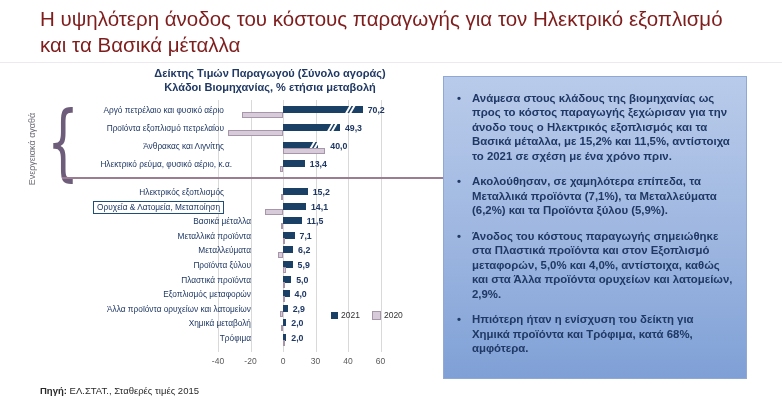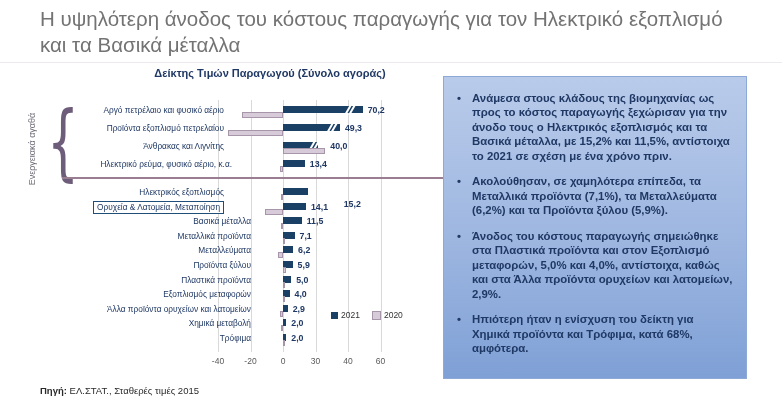--- a/index.html
+++ b/index.html
@@ -1,21 +1,21 @@
 <!DOCTYPE html>
 <html><head>
 <meta charset="utf-8">
 <style>
   html,body{margin:0;padding:0;background:#fff;}
   body{width:782px;height:406px;position:relative;overflow:hidden;
        font-family:"Liberation Sans", sans-serif;-webkit-font-smoothing:antialiased;}
   #stage{position:absolute;inset:0;background:#fff;}
 
   .slide-title{position:absolute;left:40px;top:6px;width:700px;
-    font-size:20.5px;line-height:1.28;color:#737373;font-weight:normal;}
+    font-size:20.5px;line-height:1.28;color:#7f1d1d;font-weight:normal;}
   .title-rule{position:absolute;left:0;top:62px;width:782px;height:1px;background:#eceaef;}
 
   .chart-title{position:absolute;left:95px;top:66px;width:350px;text-align:center;
     font-size:11px;font-weight:bold;color:#1f3864;line-height:1.3;}
 
   .group-label{position:absolute;left:-4px;top:136px;width:88px;height:26px;
     transform:rotate(-90deg);text-align:center;font-size:9px;line-height:1.2;
     color:#6d6d78;}
   .brace{position:absolute;left:47px;top:99px;height:86px;width:34px;
     font-family:"DejaVu Sans", sans-serif;font-size:84px;line-height:86px;
@@ -55,20 +55,21 @@
 </head>
 <body>
 
 <div id="stage">
 
   <div class="slide-title">Η υψηλότερη άνοδος του κόστους παραγωγής για τον Ηλεκτρικό εξοπλισμό και τα Βασικά μέταλλα</div>
   <div class="title-rule"></div>
 
   <div class="chart-title">
     <div>Δείκτης Τιμών Παραγωγού (Σύνολο αγοράς)</div>
+    <div>Κλάδοι Βιομηχανίας, % ετήσια μεταβολή</div>
   </div>
 
   <div class="group-label">Ενεργειακά αγαθά</div>
   <div class="brace"></div>
 
   <div id="chart">
     <div id="gridlines">
         <div class="gridline" style="left: 218px;"></div>
         <div class="gridline" style="left: 250.5px;"></div>
         <div class="gridline" style="left: 283px;"></div>
@@ -95,21 +96,21 @@
         <div class="break-mark" style="left: 314.95px; top: 139.5px;"></div>
         <div class="bar20" style="left: 283px; top: 148px; width: 42.25px; background: rgb(215, 203, 217);"></div>
         <div class="val-label" style="left: 330.25px; top: 141px;">40,0</div>
         <div class="cat-label" style="left: 30px; width: 194px; top: 158px; margin-left: 8px;">Ηλεκτρικό ρεύμα, φυσικό αέριο, κ.α.</div>
         <div class="bar21" style="left: 283px; top: 160px; width: 21.775px; background: rgb(27, 64, 102);"></div>
         <div class="bar20" style="left: 279.75px; top: 166px; width: 3.25px; background: rgb(215, 203, 217);"></div>
         <div class="val-label" style="left: 309.775px; top: 159px;">13,4</div>
         <div class="cat-label" style="left: 30px; width: 194px; top: 186px;">Ηλεκτρικός εξοπλισμός</div>
         <div class="bar21" style="left: 283px; top: 188px; width: 24.7px; background: rgb(27, 64, 102);"></div>
         <div class="bar20" style="left: 280.562px; top: 194px; width: 2.4375px; background: rgb(215, 203, 217);"></div>
-        <div class="val-label" style="left: 312.7px; top: 199px; margin-left: 31px;">15,2</div>
+        <div class="val-label" style="left: 312.7px; top: 187px;">15,2</div>
         <div class="cat-label" style="left: 30px; width: 194px; top: 200.6px;"><span class="boxed">Ορυχεία &amp; Λατομεία, Μεταποίηση</span></div>
         <div class="bar21" style="left: 283px; top: 202.6px; width: 22.9125px; background: rgb(27, 64, 102);"></div>
         <div class="bar20" style="left: 265.125px; top: 208.6px; width: 17.875px; background: rgb(215, 203, 217);"></div>
         <div class="val-label" style="left: 310.913px; top: 201.6px;">14,1</div>
         <div class="cat-label" style="left: 30px; width: 221px; top: 215.2px;">Βασικά μέταλλα</div>
         <div class="bar21" style="left: 283px; top: 217.2px; width: 18.6875px; background: rgb(27, 64, 102);"></div>
         <div class="bar20" style="left: 280.562px; top: 223.2px; width: 2.4375px; background: rgb(215, 203, 217);"></div>
         <div class="val-label" style="left: 306.688px; top: 216.2px;">11,5</div>
         <div class="cat-label" style="left: 30px; width: 221px; top: 229.8px;">Μεταλλικά προϊόντα</div>
         <div class="bar21" style="left: 283px; top: 231.8px; width: 11.5375px; background: rgb(27, 64, 102);"></div>

